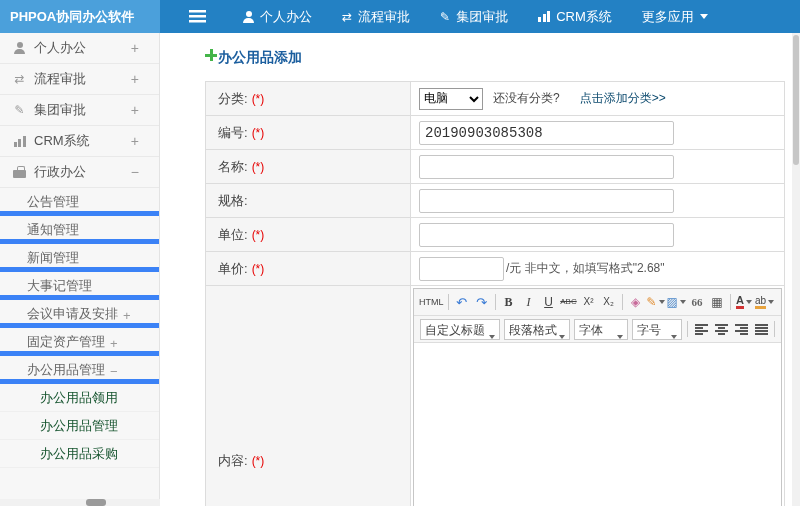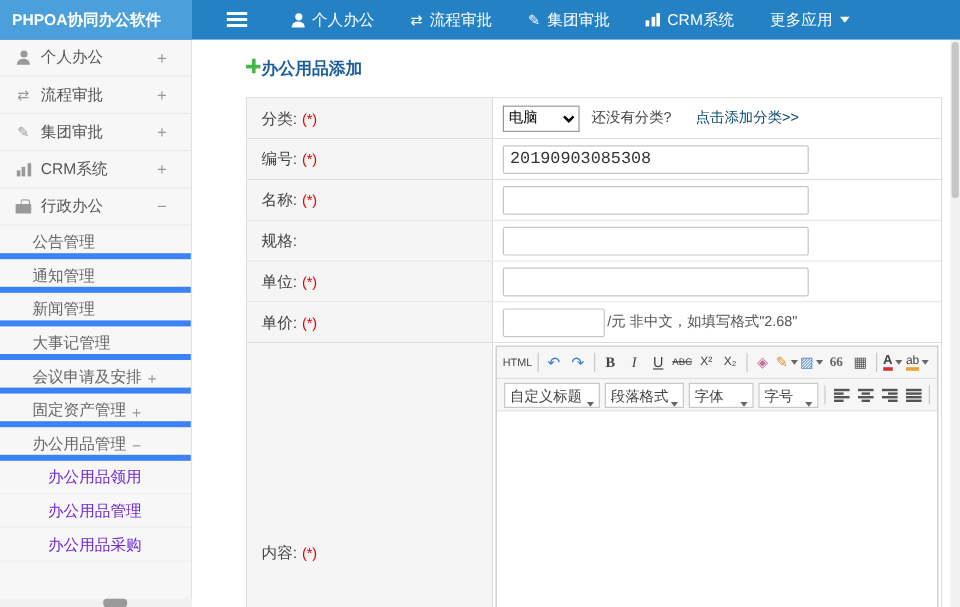--- a/index.html
+++ b/index.html
@@ -27,21 +27,21 @@
     linear-gradient(currentColor,currentColor) 9px 100%/3px 11px no-repeat}
   .i-caret-down{width:0;height:0;border-left:4px solid transparent;border-right:4px solid transparent;border-top:5px solid #fff;display:inline-block}
 
   
   .sidebar{position:absolute;top:33px;left:0;width:160px;height:473px;background:#f7f7f7;border-right:1px solid #e3e3e3}
   .side-item{height:31px;display:flex;align-items:center;padding:0 20px 0 12px;border-bottom:1px solid #e9e9e9;color:#555;cursor:pointer}
   .side-icon{width:15px;margin-right:7px;color:#999;display:inline-flex;justify-content:center}
   .side-item .toggle{margin-left:auto;color:#999;font-size:14px}
   .sub-item{height:28px;display:flex;align-items:flex-end;padding:0 10px 0 27px;border-bottom:5px solid #3b82f6;color:#666;cursor:pointer;font-size:13px}
   .sub-item .toggle{margin-left:5px;color:#999}
-  .sub2-item{height:28px;display:flex;align-items:center;padding:0 10px 0 40px;border-bottom:1px solid #efefef;color:#6d28d9;cursor:pointer;font-size:13px}
+  .sub2-item{height:28px;display:flex;align-items:center;padding:0 10px 0 40px;border-bottom:1px solid #efefef;color:#14532d;cursor:pointer;font-size:13px}
   .i-desktop{position:relative;width:13px;height:12px;display:inline-block}
   .i-desktop::before{content:"";position:absolute;top:0;left:0;width:13px;height:8px;border:1.5px solid currentColor;border-radius:1px}
   .i-desktop::after{content:"";position:absolute;bottom:0;left:3.5px;width:6px;height:2px;background:currentColor}
   .i-briefcase{position:relative;width:13px;height:12px;display:inline-block}
   .i-briefcase::before{content:"";position:absolute;top:4px;left:0;width:13px;height:8px;background:currentColor;border-radius:1px}
   .i-briefcase::after{content:"";position:absolute;top:0;left:3.5px;width:6px;height:4px;border:1.5px solid currentColor;border-bottom:none;border-radius:2px 2px 0 0}
   .side-hscroll{position:absolute;bottom:0;left:0;width:160px;height:7px;background:#f1f1f1}
   .side-hthumb{position:absolute;left:86px;top:0;width:20px;height:7px;background:#9a9a9a;border-radius:3px}
 
   

